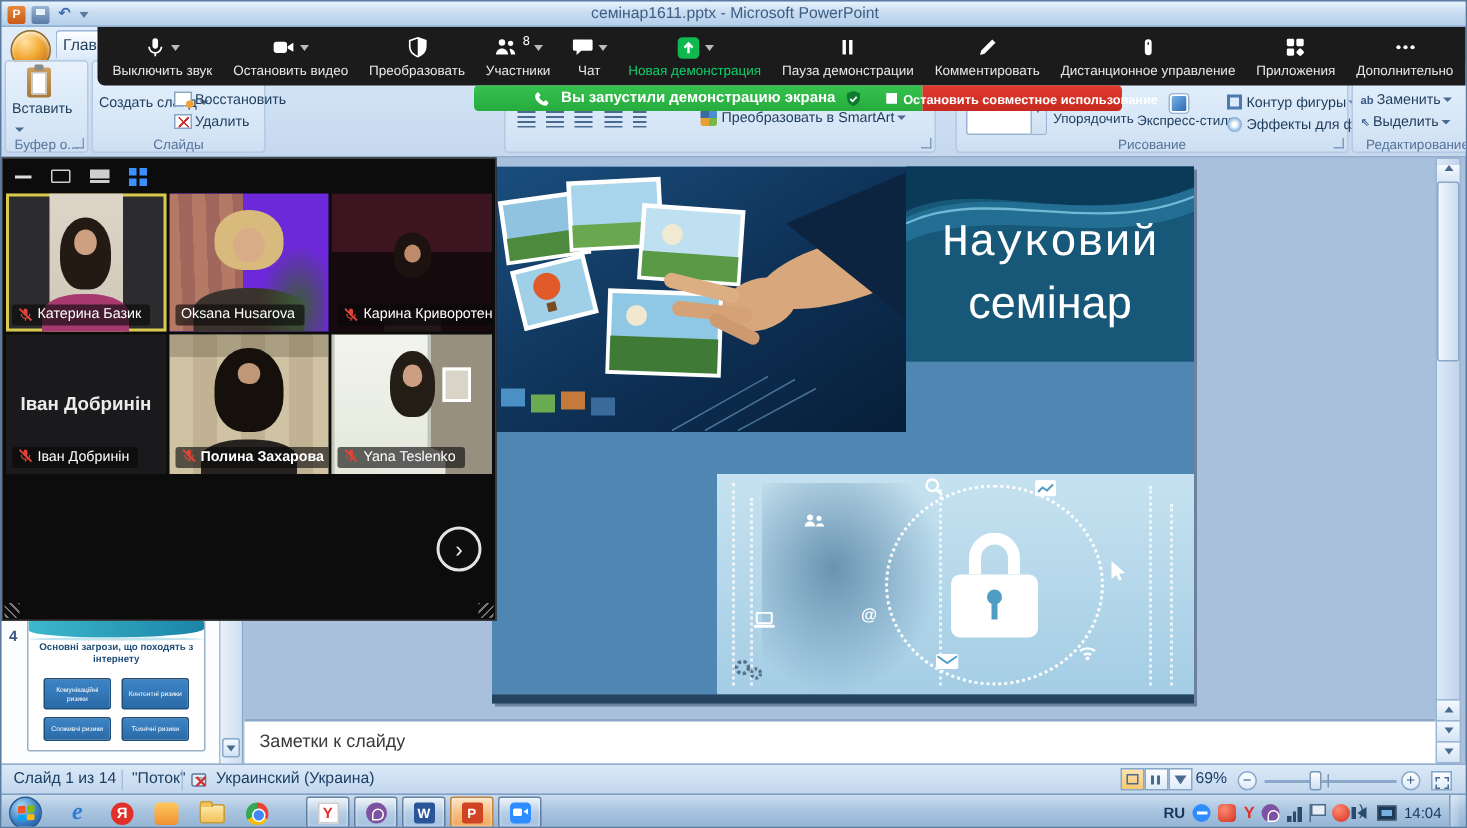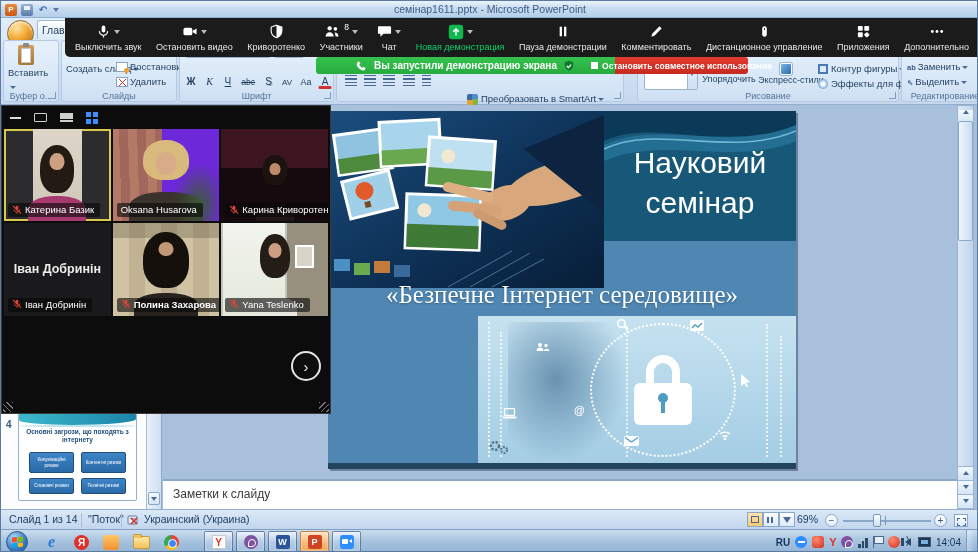--- a/index.html
+++ b/index.html
@@ -264,46 +264,30 @@
         <div class="launch"></div>
       </div>
 
       <div class="rgroup" style="left:60px;width:116px;">
         <div class="abs rtxt" style="left:4px;top:22px;width:50px;line-height:12px;"><span>Создать слайд</span><span class="dcaret"></span></div>
         <div class="abs rtxt" style="left:54px;top:20px;"><span class="sico star"></span><span>Восстановить</span></div>
         <div class="abs rtxt" style="left:54px;top:35px;"><span class="sico del"></span><span>Удалить</span></div>
         <div class="glabel">Слайды</div>
       </div>
 
-      <div class="rgroup" style="left:178px;width:155px;">
-        <div class="fontbox"></div>
-        <div class="fontbox sz"></div>
-        <div class="abs" style="left:4px;top:30px;white-space:nowrap;">
-          <span class="fbtn b">Ж</span>
-          <span class="fbtn i">К</span>
-          <span class="fbtn u">Ч</span>
-          <span class="fbtn st">abc</span>
-          <span class="fbtn sh">S</span>
-          <span class="fbtn" style="font-size:8px;">AV</span>
-          <span class="fbtn" style="font-size:9px;">Aa</span>
-          <span class="fbtn fc">A</span>
-        </div>
-        <div class="glabel">Шрифт</div>
-        <div class="launch"></div>
-      </div>
 
       <div class="rgroup" style="left:335px;width:288px;">
         <div class="abs" style="left:6px;top:31px;">
           <span class="licon"></span>
           <span class="licon"></span>
           <span class="licon"></span>
           <span class="licon"></span>
           <span class="licon short"></span>
         </div>
-        <div class="abs rtxt" style="left:130px;top:32px;margin-top:20px;">
+        <div class="abs rtxt" style="left:130px;top:32px;">
           <span class="smarti"></span><span>Преобразовать в SmartArt</span><span class="dcaret"></span>
         </div>
         <div class="launch"></div>
       </div>
 
       <div class="rgroup" style="left:636px;width:262px;">
         <div class="shapebox">⌇⌒{}☆<span class="scroll">▲<br>▼</span></div>
         <div class="abs rtxt" style="left:64px;top:22px;width:54px;text-align:center;line-height:11px;font-size:9px;"><span class="arrico"></span><br><span>Упорядочить</span></div>
         <div class="abs rtxt" style="left:120px;top:22px;width:56px;text-align:center;line-height:11px;font-size:9px;"><span class="qsico"></span><br><span>Экспресс-стили</span></div>
         <div class="abs rtxt" style="left:180px;top:22px;"><span class="outico"></span><span>Контур фигуры</span><span class="dcaret"></span></div>
@@ -393,25 +377,24 @@
       </svg>
     </div>
     <div class="titlepanel">
       <svg viewBox="0 0 192 130" width="192" height="130" preserveAspectRatio="none">
         <rect width="192" height="130" fill="#175878"></rect>
         <path d="M0 30 C 50 6, 120 44, 192 14 L192 0 L0 0 Z" fill="#0a3a58"></path>
         <path d="M0 50 C 60 24, 130 56, 192 30 L192 14 C 125 42, 55 8, 0 34 Z" fill="#2e84ac" opacity="0.55"></path>
         <path d="M0 38 C 55 12, 125 48, 192 20" stroke="#7fc6e0" stroke-width="1.6" fill="none" opacity="0.85"></path>
       </svg>
       <div class="stitle">
-        <span style="display:block;">Науковий</span>
+        <span style="display:block;font-family:Liberation Mono, monospace;">Науковий</span>
         <span style="display:block;">семінар</span>
       </div>
     </div>
-    <div class="ssubtitle">«Безпечне Інтернет середовище»</div>
     <div class="secimg">
       <div class="fig"></div>
       <div class="dotcol" style="left:10px;"></div>
       <div class="dotcol" style="left:22px;top:16px;"></div>
       <div class="dotcol" style="left:148px;top:10px;"></div>
       <div class="dotcol" style="left:288px;top:8px;"></div>
       <div class="dotcol" style="left:302px;top:20px;"></div>
       <div class="ring"></div>
       <span class="ricon" style="left:138px;top:2px;">
           <svg width="13" height="13" viewBox="0 0 13 13">
@@ -642,21 +625,21 @@
       </div>
       <span class="zt-label">Остановить видео</span>
     </div>
     <div class="zt-item">
       <div class="zt-ico">
         <svg width="15" height="15" viewBox="0 0 16 16">
             <path d="M8 1.3l5.7 2v4.2c0 3.4-2.4 5.9-5.7 7.2-3.3-1.3-5.7-3.8-5.7-7.2V3.3z" fill="none" stroke="#fff" stroke-width="1.2"></path>
             <path d="M8 1.3l5.7 2v4.2c0 3.4-2.4 5.9-5.7 7.2z" fill="#fff"></path>
           </svg>
       </div>
-      <span class="zt-label">Криворотенко</span>
+      <span class="zt-label">Преобразовать</span>
     </div>
     <div class="zt-item">
       <div class="zt-ico">
         <svg width="16" height="15" viewBox="0 0 16 16">
             <circle cx="5.5" cy="4.6" r="2.3" fill="#fff"></circle>
             <path d="M1.2 13.2c0-2.4 1.9-4.3 4.3-4.3s4.3 1.9 4.3 4.3z" fill="#fff"></path>
             <circle cx="11.6" cy="5.2" r="1.9" fill="#fff"></circle>
             <path d="M10.9 9.1c2.2 0 4 1.8 4 4.1h-3z" fill="#fff"></path>
           </svg>
         <span class="badge8">8</span>

